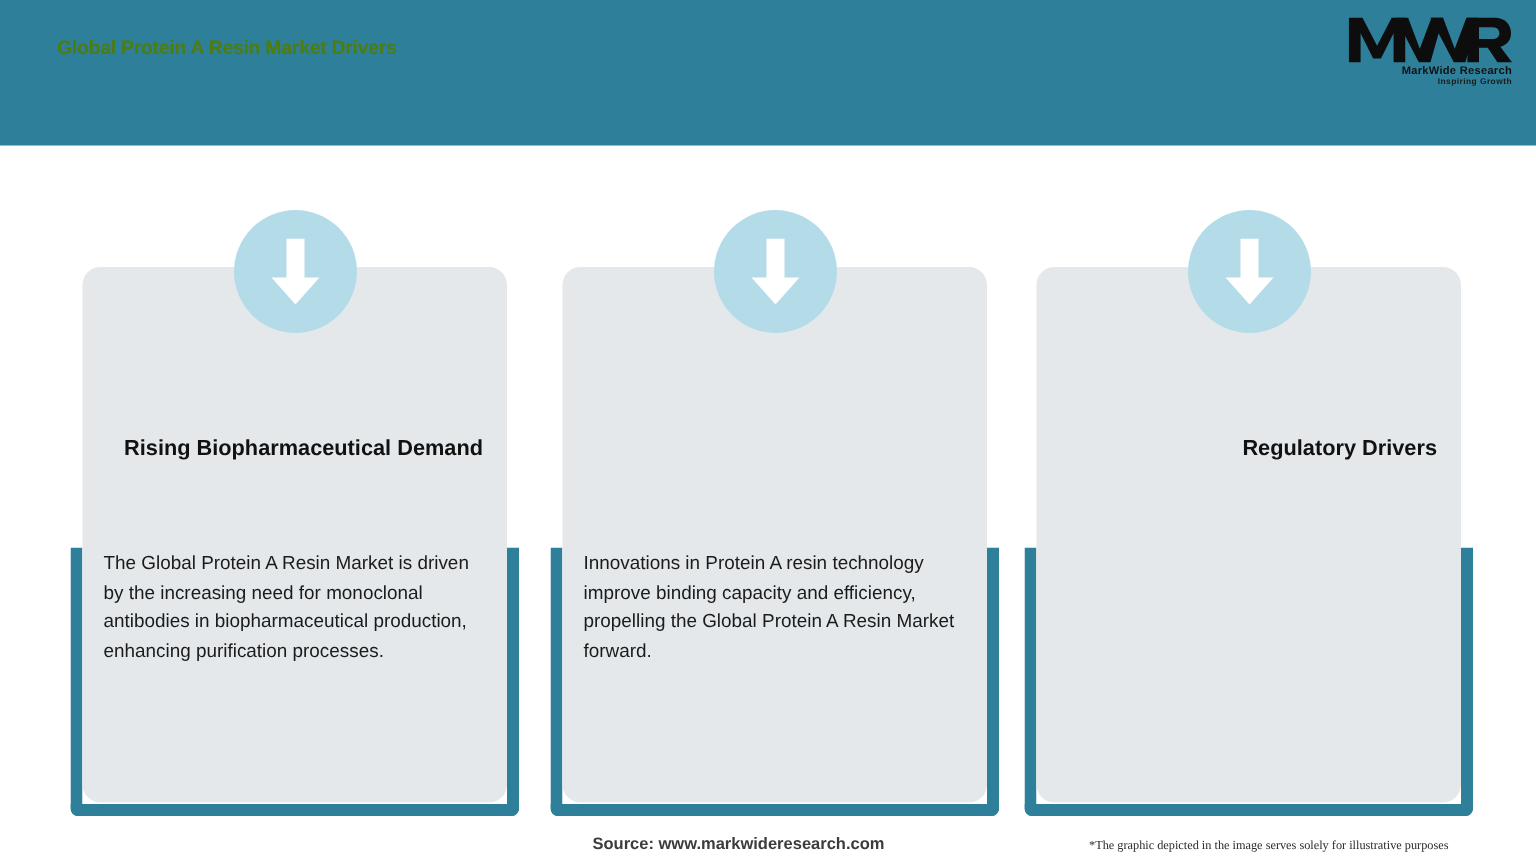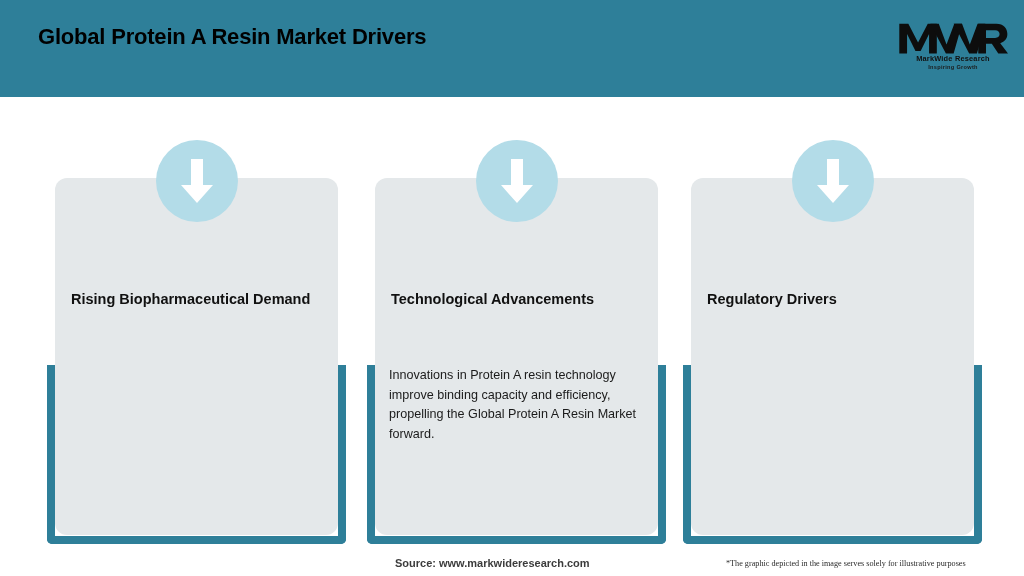--- a/index.html
+++ b/index.html
@@ -20,35 +20,35 @@
     position: absolute;
     left: 0; top: 0;
     width: 1024px;
     height: 97px;
     background: #2E7F99;
   }
   #page-title {
     position: absolute;
     left: 38px;
     top: 24px;
-    font-size: 22px;
-    font-weight: bold;
-    color: #000000;
+    font-size: 13px;
+    font-weight: bold;
+    color: #4d7c0f;
     letter-spacing: -0.2px;
     white-space: nowrap;
   }
 
   
   #logo {
     position: absolute;
     right: 16px;
-    top: 21px;
+    top: 9px;
     width: 110px;
     height: 56px;
-    text-align: center;
+    text-align: right;
   }
   #logo-mark {
     width: 110px;
     height: 34px;
     display: block;
   }
   #logo-name {
     font-size: 7.4px;
     font-weight: bold;
     color: #111111;
@@ -115,21 +115,21 @@
     left: 50%;
     top: 50%;
     transform: translate(-50%, -50%);
   }
 
   .card-title {
     position: absolute;
     left: 16px;
     right: 16px;
     top: 110px;
-    text-align: left;
+    text-align: right;
     font-size: 14.5px;
     font-weight: bold;
     color: #111111;
     line-height: 23px;
   }
 
   .card-body {
     position: absolute;
     left: 14px;
     right: 12px;
@@ -180,32 +180,32 @@
     </g>
   </svg>
   <div id="logo-name">MarkWide Research</div>
   <div id="logo-tagline">Inspiring Growth</div>
 </div>
 
 <div class="card-group" id="card-group-0">
   <div class="card-backing"></div>
   <div class="card">
     <div class="card-title">Rising Biopharmaceutical Demand</div>
+    <div class="card-body">The Global Protein A Resin Market is driven by the increasing need for monoclonal antibodies in biopharmaceutical production, enhancing purification processes.</div>
   </div>
   <div class="card-circle">
     <svg width="34" height="44" viewBox="0 0 34 44">
       <polygon points="11,0 23,0 23,26 33,26 17,44 1,26 11,26" fill="#ffffff"></polygon>
     </svg>
   </div>
 </div>
 
 <div class="card-group" id="card-group-1">
   <div class="card-backing"></div>
   <div class="card">
-    <div class="card-title">Technological Advancements</div>
     <div class="card-body">Innovations in Protein A resin technology improve binding capacity and efficiency, propelling the Global Protein A Resin Market forward.</div>
   </div>
   <div class="card-circle">
     <svg width="34" height="44" viewBox="0 0 34 44">
       <polygon points="11,0 23,0 23,26 33,26 17,44 1,26 11,26" fill="#ffffff"></polygon>
     </svg>
   </div>
 </div>
 
 <div class="card-group" id="card-group-2">

